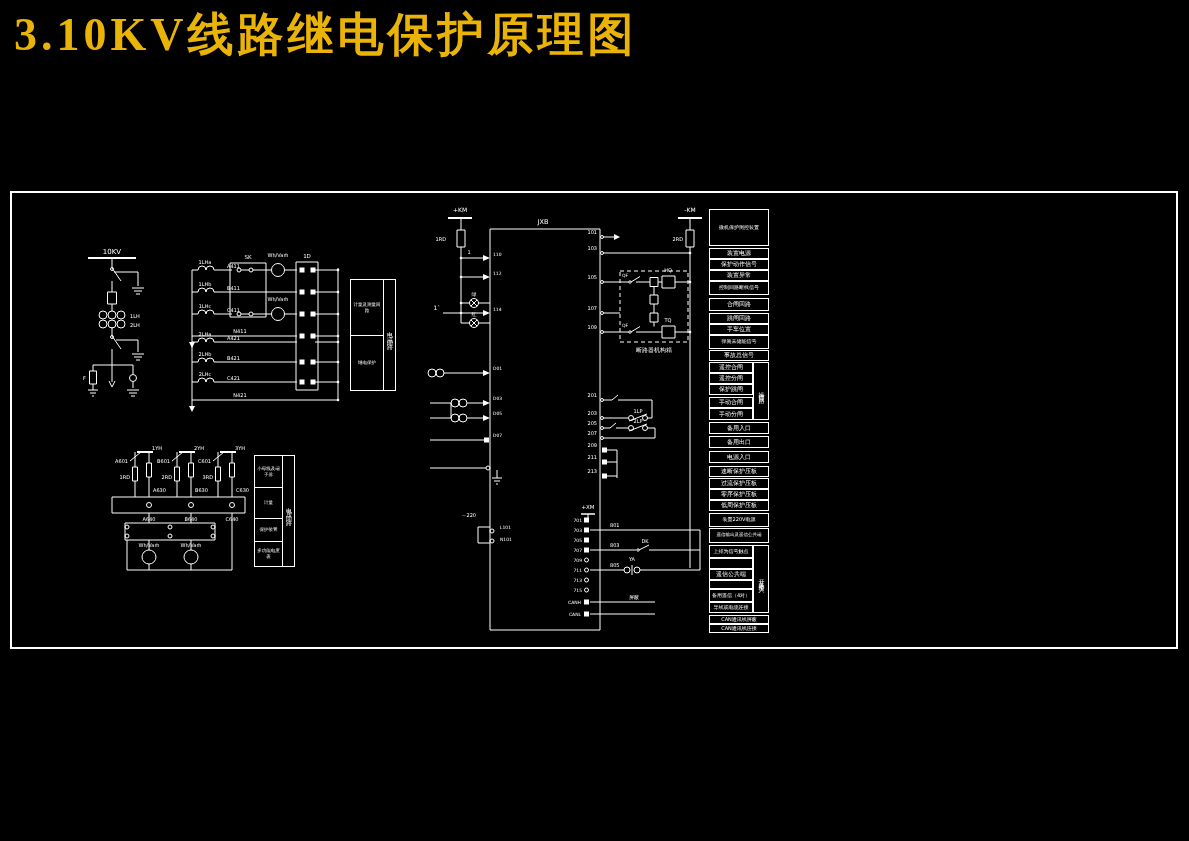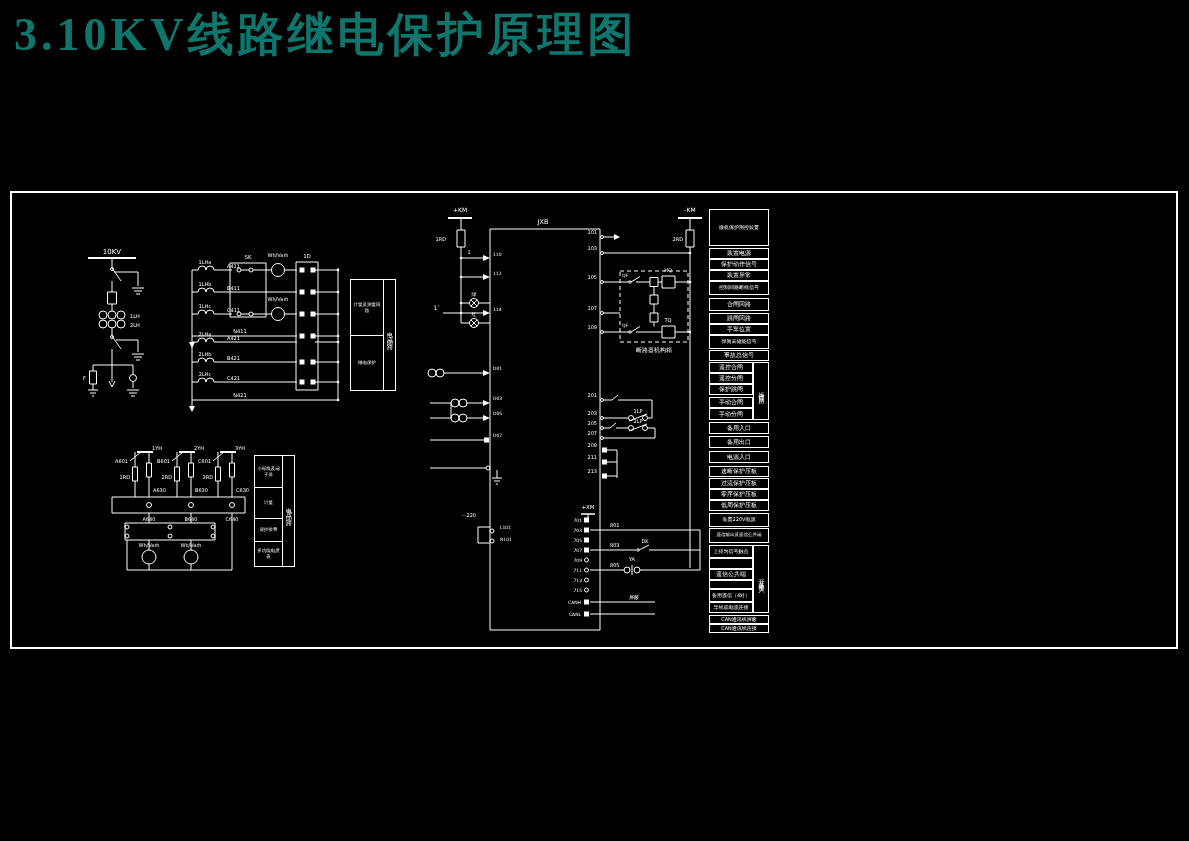--- a/index.html
+++ b/index.html
@@ -1,18 +1,18 @@
 <!DOCTYPE html>
 <html><head>
 <meta charset="utf-8">
 <style>
   html,body{margin:0;padding:0;background:#000;}
   .page{position:relative;width:1189px;height:841px;background:#000;overflow:hidden;
         font-family:"DejaVu Sans",sans-serif;}
-  .title{position:absolute;left:14px;top:4px;color:#0f766e;
+  .title{position:absolute;left:14px;top:4px;color:#eab308;
          font-family:"Liberation Serif",serif;font-weight:bold;font-size:46px;
          letter-spacing:4px;white-space:nowrap;}
   .frame{position:absolute;left:10px;top:191px;width:1168px;height:458px;
          border:2px solid #fff;box-sizing:border-box;}
   svg.draw{position:absolute;left:0;top:0;}
   svg.draw *{vector-effect:non-scaling-stroke;}
   
   .mtable{position:absolute;border:1px solid #fff;box-sizing:border-box;display:flex;color:#fff;}
   .mcells{display:flex;flex-direction:column;}
   .mcell{border-bottom:1px solid #fff;border-right:1px solid #fff;box-sizing:border-box;

